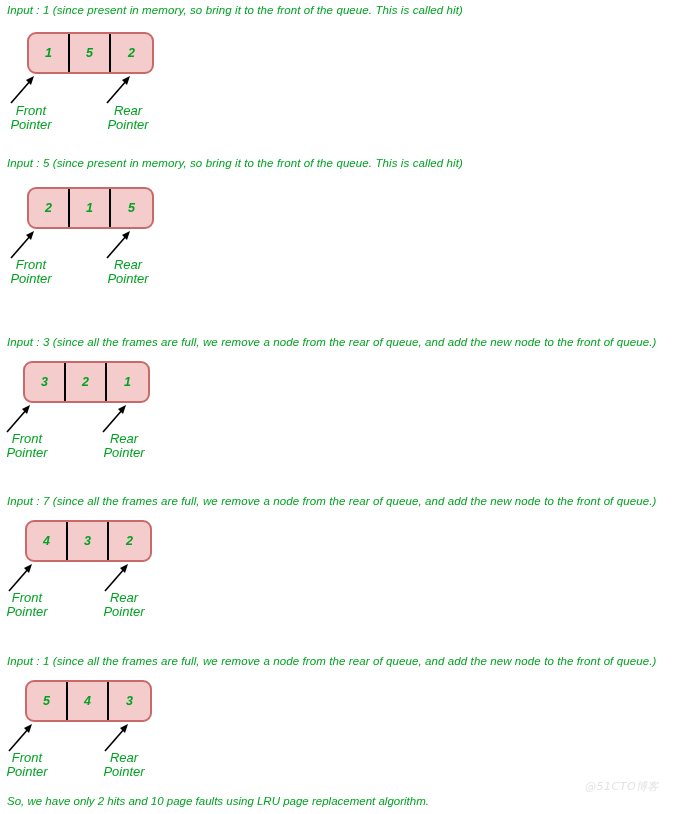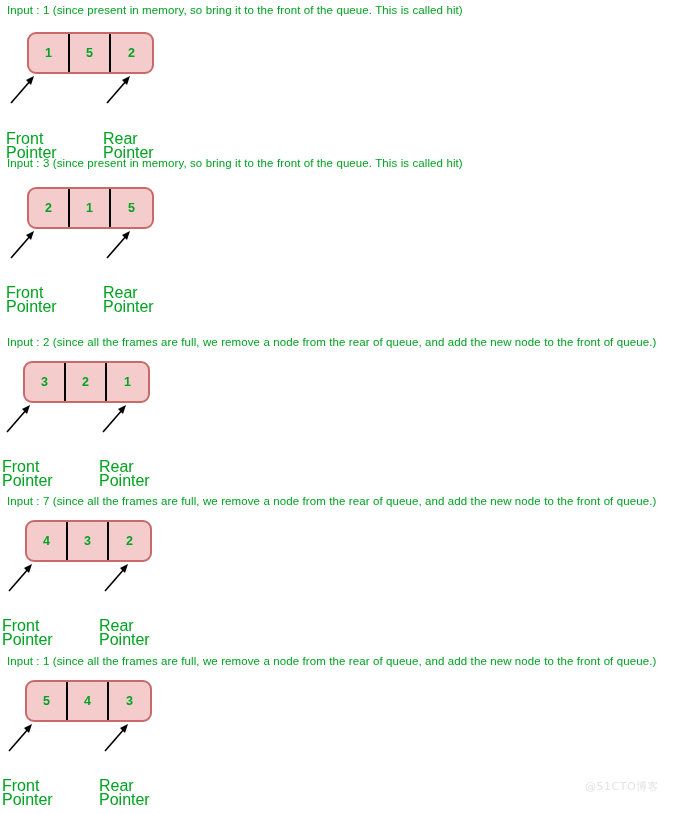--- a/index.html
+++ b/index.html
@@ -12,20 +12,21 @@
     height: 814px;
     position: relative;
     font-family: "Liberation Sans", sans-serif;
     overflow: hidden;
   }
 
   .page {
     position: relative;
     width: 606px;
     height: 814px;
+    font-style: italic;
   }
 
   
   .section {
     position: absolute;
     left: 0;
     width: 686px;
   }
 
   .caption {
@@ -69,25 +70,25 @@
     position: absolute;
     width: 30px;
     height: 30px;
     overflow: visible;
   }
   .arrow svg { display: block; }
 
   
   .ptr-label {
     position: absolute;
-    font-size: 16px;
-    color: #00a321;
+    font-size: 13px;
+    color: #00a321;
+    text-align: center;
     line-height: 14px;
     white-space: nowrap;
-    margin-top: 28px;
   }
   .ptr-label .l1 { display: block; }
   .ptr-label .l2 { display: block; }
 
   
   .footer-note {
     position: absolute;
     left: 7px;
     top: 795px;
     font-size: 11.5px;
@@ -133,21 +134,21 @@
       <span class="l1">Front</span>
       <span class="l2">Pointer</span>
     </div>
     <div class="ptr-label" style="left:103px; top:100px; width:50px;">
       <span class="l1">Rear</span>
       <span class="l2">Pointer</span>
     </div>
   </div>
 
   <div class="section" style="top:157px;">
-    <div class="caption">Input : 3 (since present in memory, so bring it to the front of the queue. This is called hit)</div>
+    <div class="caption">Input : 5 (since present in memory, so bring it to the front of the queue. This is called hit)</div>
     <div class="queue" style="left:27px; top:30px;">
       <div class="cell">2</div>
       <div class="cell">1</div>
       <div class="cell">5</div>
     </div>
     <div class="arrow" style="left:8px; top:72px;">
       <svg width="32" height="32" viewBox="0 0 32 32">
         <line x1="3" y1="29" x2="23" y2="6" stroke="#000" stroke-width="1.6"></line>
         <polygon points="26,2 18,6 23,11" fill="#000"></polygon>
       </svg>
@@ -162,21 +163,21 @@
       <span class="l1">Front</span>
       <span class="l2">Pointer</span>
     </div>
     <div class="ptr-label" style="left:103px; top:101px; width:50px;">
       <span class="l1">Rear</span>
       <span class="l2">Pointer</span>
     </div>
   </div>
 
   <div class="section" style="top:336px;">
-    <div class="caption">Input : 2 (since all the frames are full, we remove a node from the rear of queue, and add the new node to the front of queue.)</div>
+    <div class="caption">Input : 3 (since all the frames are full, we remove a node from the rear of queue, and add the new node to the front of queue.)</div>
     <div class="queue" style="left:23px; top:25px;">
       <div class="cell">3</div>
       <div class="cell">2</div>
       <div class="cell">1</div>
     </div>
     <div class="arrow" style="left:4px; top:67px;">
       <svg width="32" height="32" viewBox="0 0 32 32">
         <line x1="3" y1="29" x2="23" y2="6" stroke="#000" stroke-width="1.6"></line>
         <polygon points="26,2 18,6 23,11" fill="#000"></polygon>
       </svg>
@@ -248,15 +249,16 @@
     <div class="ptr-label" style="left:2px; top:96px; width:50px;">
       <span class="l1">Front</span>
       <span class="l2">Pointer</span>
     </div>
     <div class="ptr-label" style="left:99px; top:96px; width:50px;">
       <span class="l1">Rear</span>
       <span class="l2">Pointer</span>
     </div>
   </div>
 
+  <div class="footer-note">So, we have only 2 hits and 10 page faults using LRU page replacement algorithm.</div>
   <div class="watermark">@51CTO博客</div>
 
 </div>
 
 </body></html>

